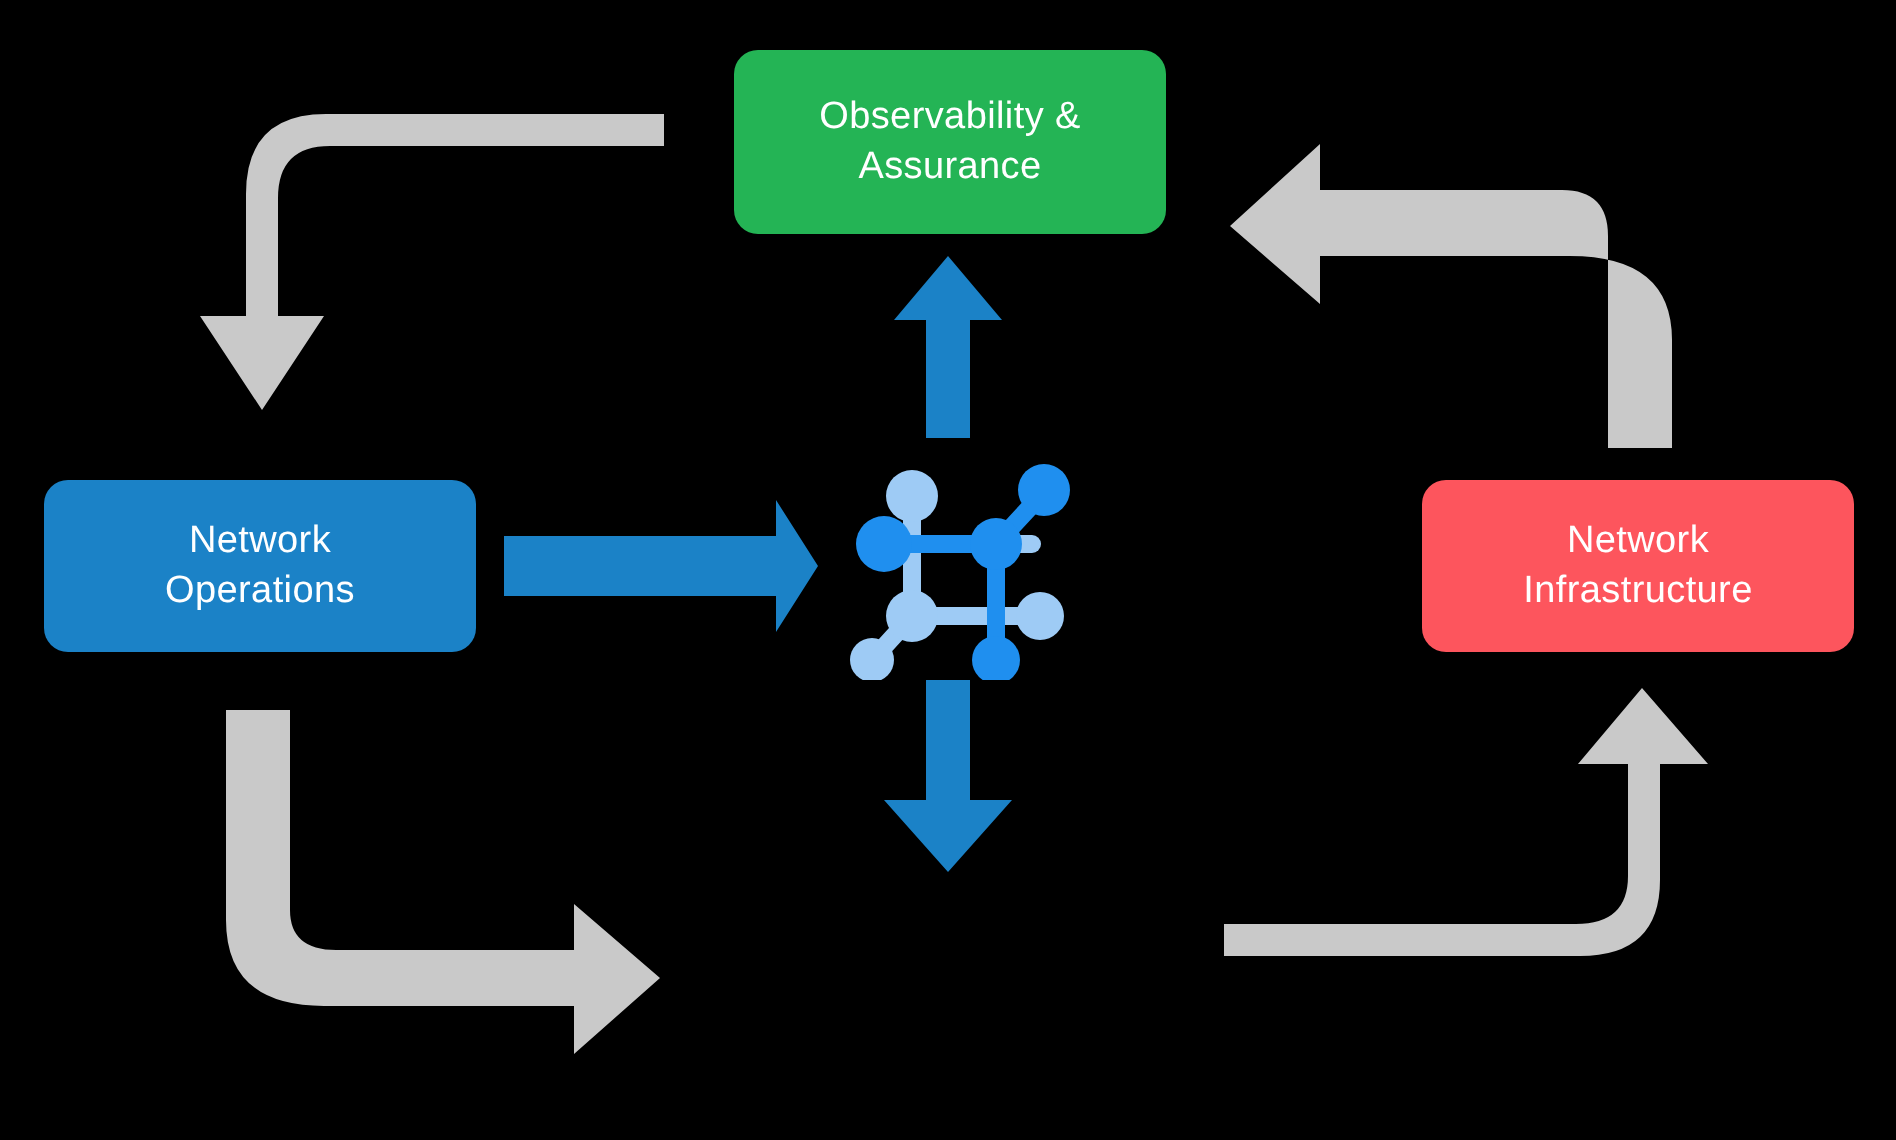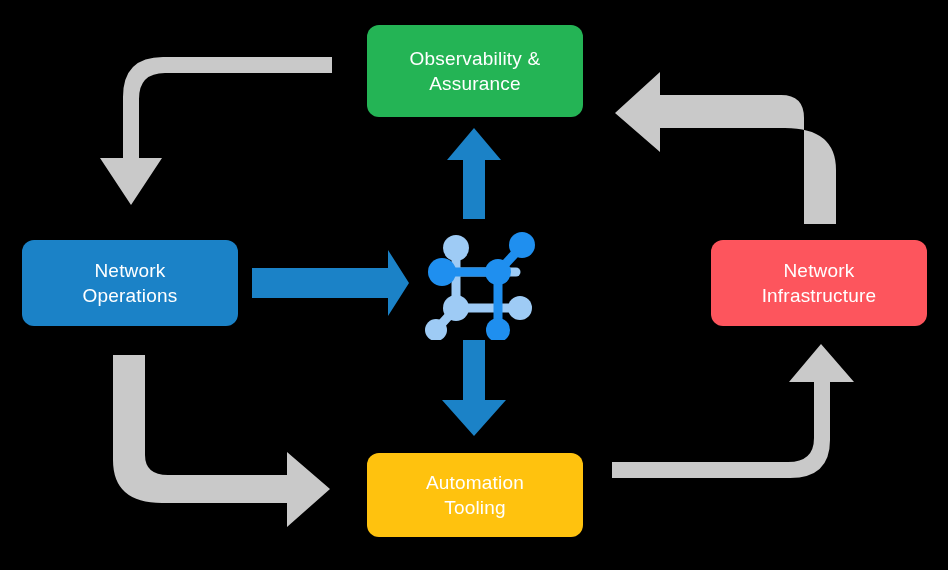--- a/index.html
+++ b/index.html
@@ -54,24 +54,20 @@
   <div class="node-box" id="box-operations" style="background: rgb(27, 130, 199);">
     <span>Network
 Operations</span>
   </div>
 
   <div class="node-box" id="box-infrastructure" style="background: rgb(253, 85, 93);">
     <span>Network
 Infrastructure</span>
   </div>
 
-  <div class="node-box" id="box-automation" style="background: rgb(255, 194, 14);">
-    <span>Automation
-Tooling</span>
-  </div>
 
   <svg id="center-icon" viewBox="0 0 120 120">
     <g stroke-linecap="round" fill="none">
 
       <g stroke="#9ecbf5" stroke-width="9">
         <line x1="24" y1="52" x2="96" y2="52"></line>
         <line x1="36" y1="28" x2="36" y2="88"></line>
         <line x1="36" y1="88" x2="96" y2="88"></line>
         <line x1="36" y1="88" x2="16" y2="110"></line>
       </g>

